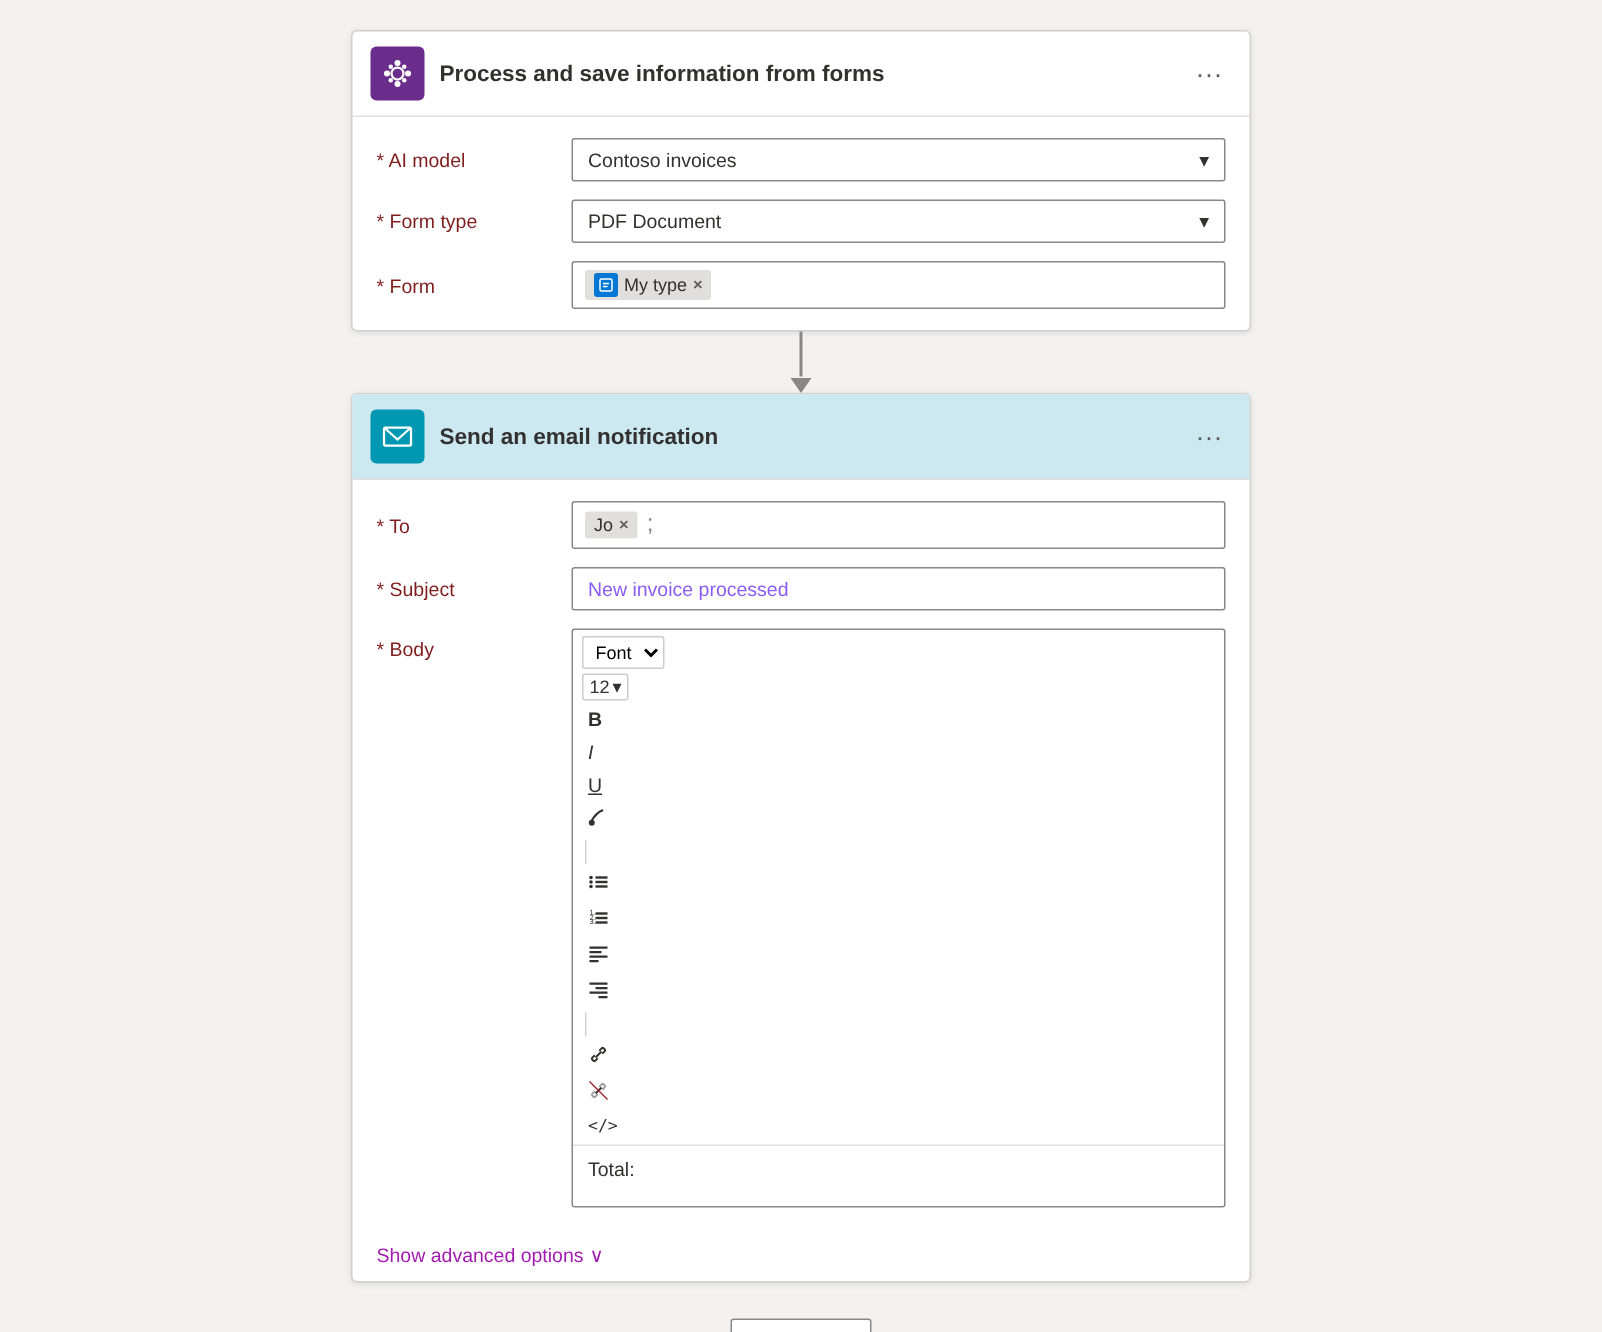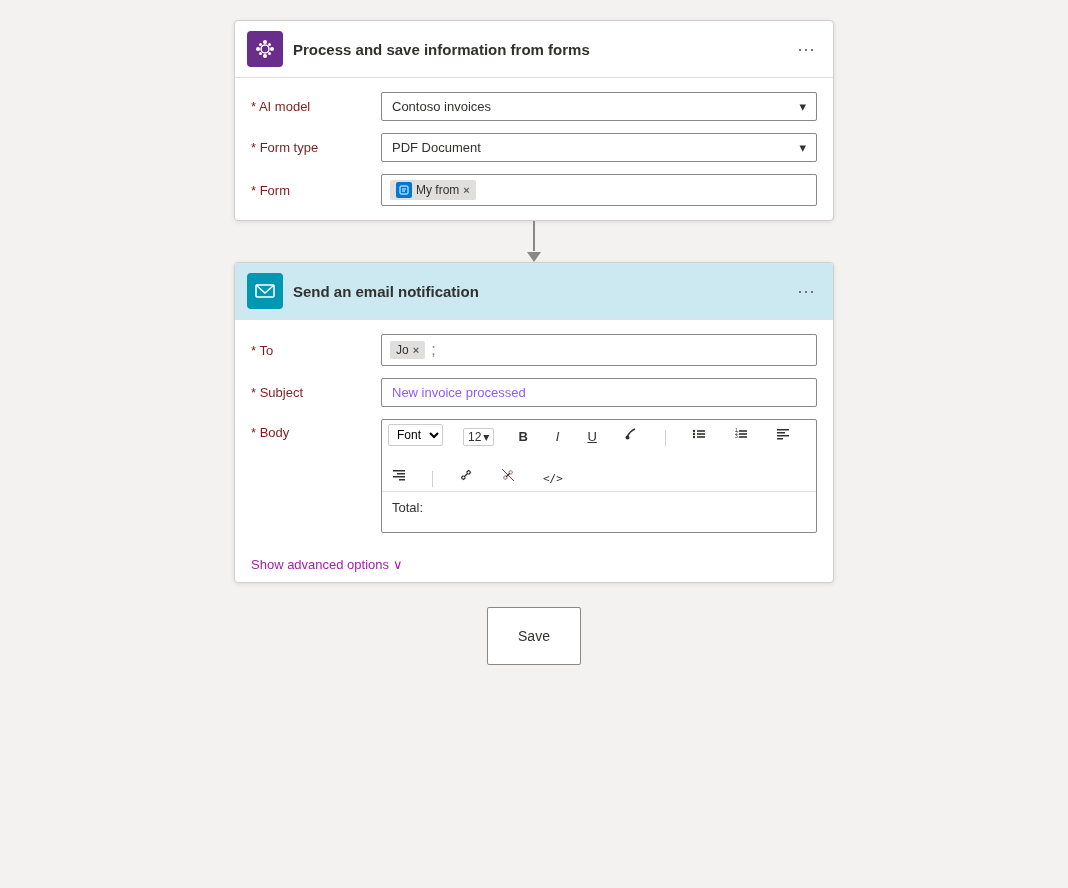--- a/index.html
+++ b/index.html
@@ -174,25 +174,26 @@
     
     .body-editor {
       flex: 1;
       border: 1px solid #8a8886;
       border-radius: 2px;
       background: #fff;
     }
 
     .body-toolbar {
       display: flex;
-      align-items: flex-end;
+      align-items: flex-start;
       padding: 4px 6px;
       border-bottom: 1px solid #e0e0e0;
-      gap: 20px;
+      gap: 3px;
       flex-wrap: wrap;
+      flex-direction: column;
     }
 
     .font-select {
       border: 1px solid #ccc;
       border-radius: 2px;
       padding: 2px 4px;
       font-size: 12px;
       background: #fff;
       cursor: pointer;
     }
@@ -317,21 +318,21 @@
         <span class="form-label">* Form</span>
         <div class="tag-input">
           <span class="tag">
             <span class="tag-icon">
               <svg width="10" height="10" viewBox="0 0 10 10" fill="none">
                 <rect x="1" y="1" width="8" height="8" rx="1" stroke="#fff" stroke-width="1"></rect>
                 <line x1="3" y1="4" x2="7" y2="4" stroke="#fff" stroke-width="1"></line>
                 <line x1="3" y1="6" x2="6" y2="6" stroke="#fff" stroke-width="1"></line>
               </svg>
             </span>
-            <span>My from</span>
+            <span>My type</span>
             <span class="tag-close">×</span>
           </span>
         </div>
       </div>
     </div>
   </div>
 
   <div style="display:flex;flex-direction:column;align-items:center;">
     <div class="connector"></div>
     <div class="arrow-down"></div>

